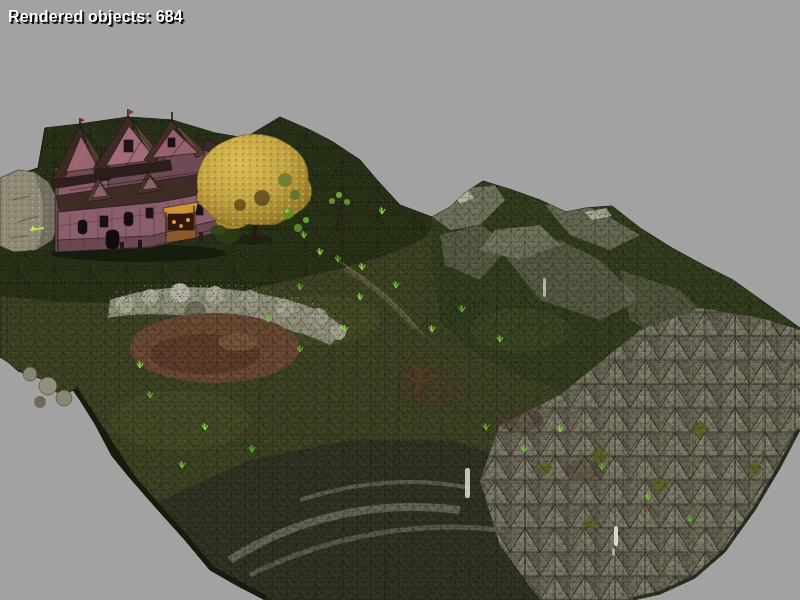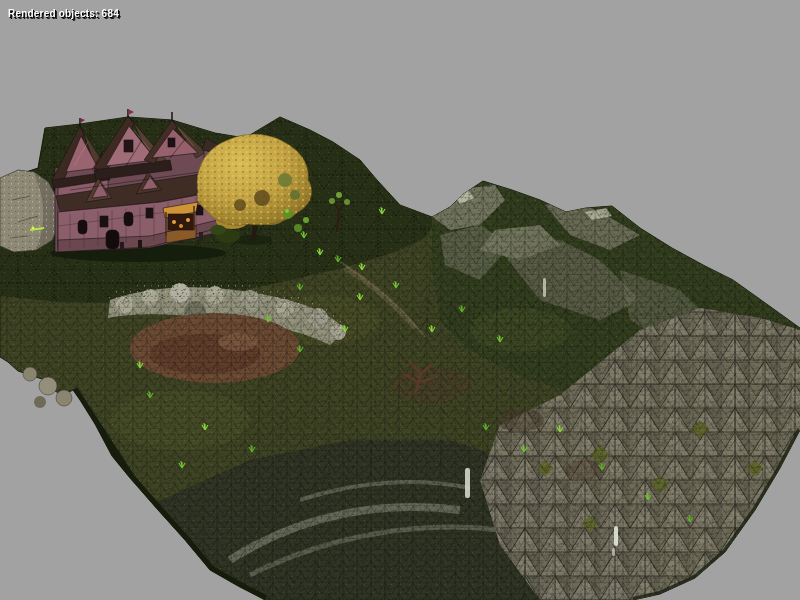--- a/index.html
+++ b/index.html
@@ -1,18 +1,18 @@
 <!DOCTYPE html>
 <html><head>
 <meta charset="utf-8">
 <style>
   html,body{margin:0;padding:0;background:#707070;}
   .viewport{position:relative;width:800px;height:600px;background:#a2a2a2;overflow:hidden;font-family:"Liberation Sans",sans-serif;}
   .viewport svg{position:absolute;left:0;top:0;}
-  .hud{position:absolute;top:8px;left:8px;font-weight:bold;font-size:10px;letter-spacing:.2px;color:#fff;
+  .hud{position:absolute;top:8px;left:8px;font-weight:bold;font-size:16px;letter-spacing:.2px;color:#fff;
        text-shadow:1px 1px 0 #000,2px 2px 0 rgba(0,0,0,.85);}
 </style>
 </head>
 <body>
 
 <div class="viewport">
 <svg width="800" height="600" viewBox="0 0 800 600">
   <defs>
     <radialGradient id="treeGrad" cx="0.38" cy="0.32" r="0.8">
       <stop offset="0" stop-color="#d9bc55"></stop>

